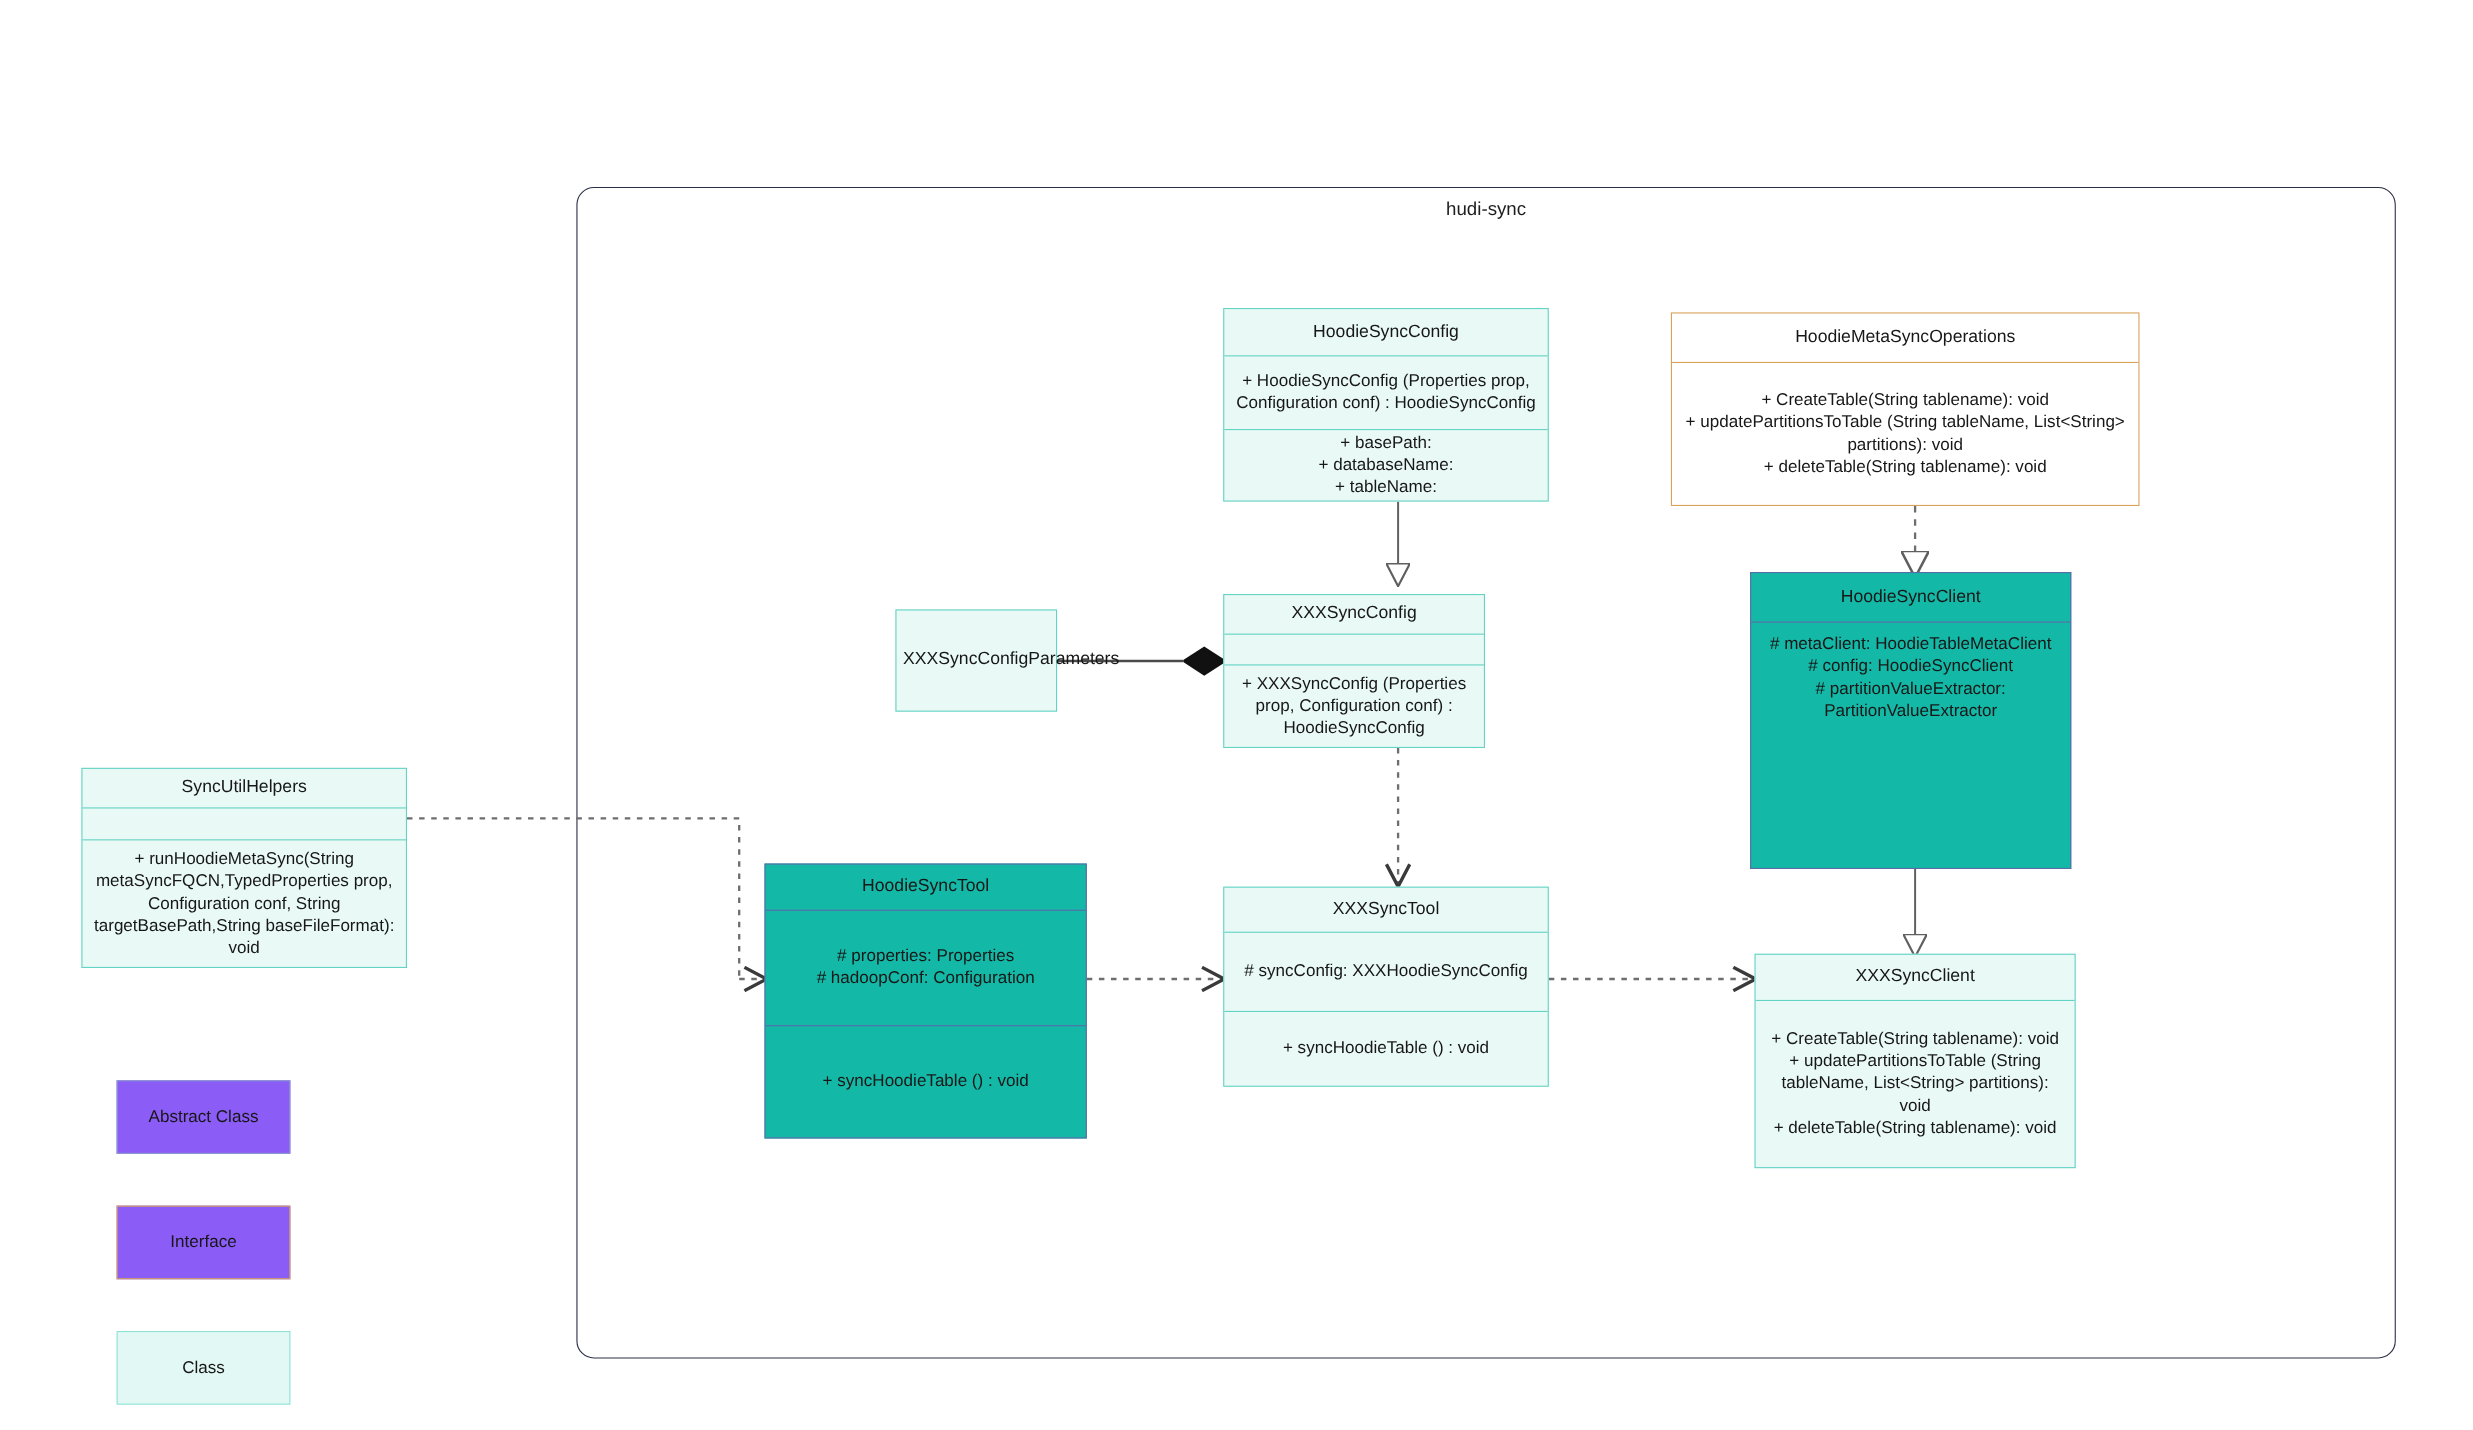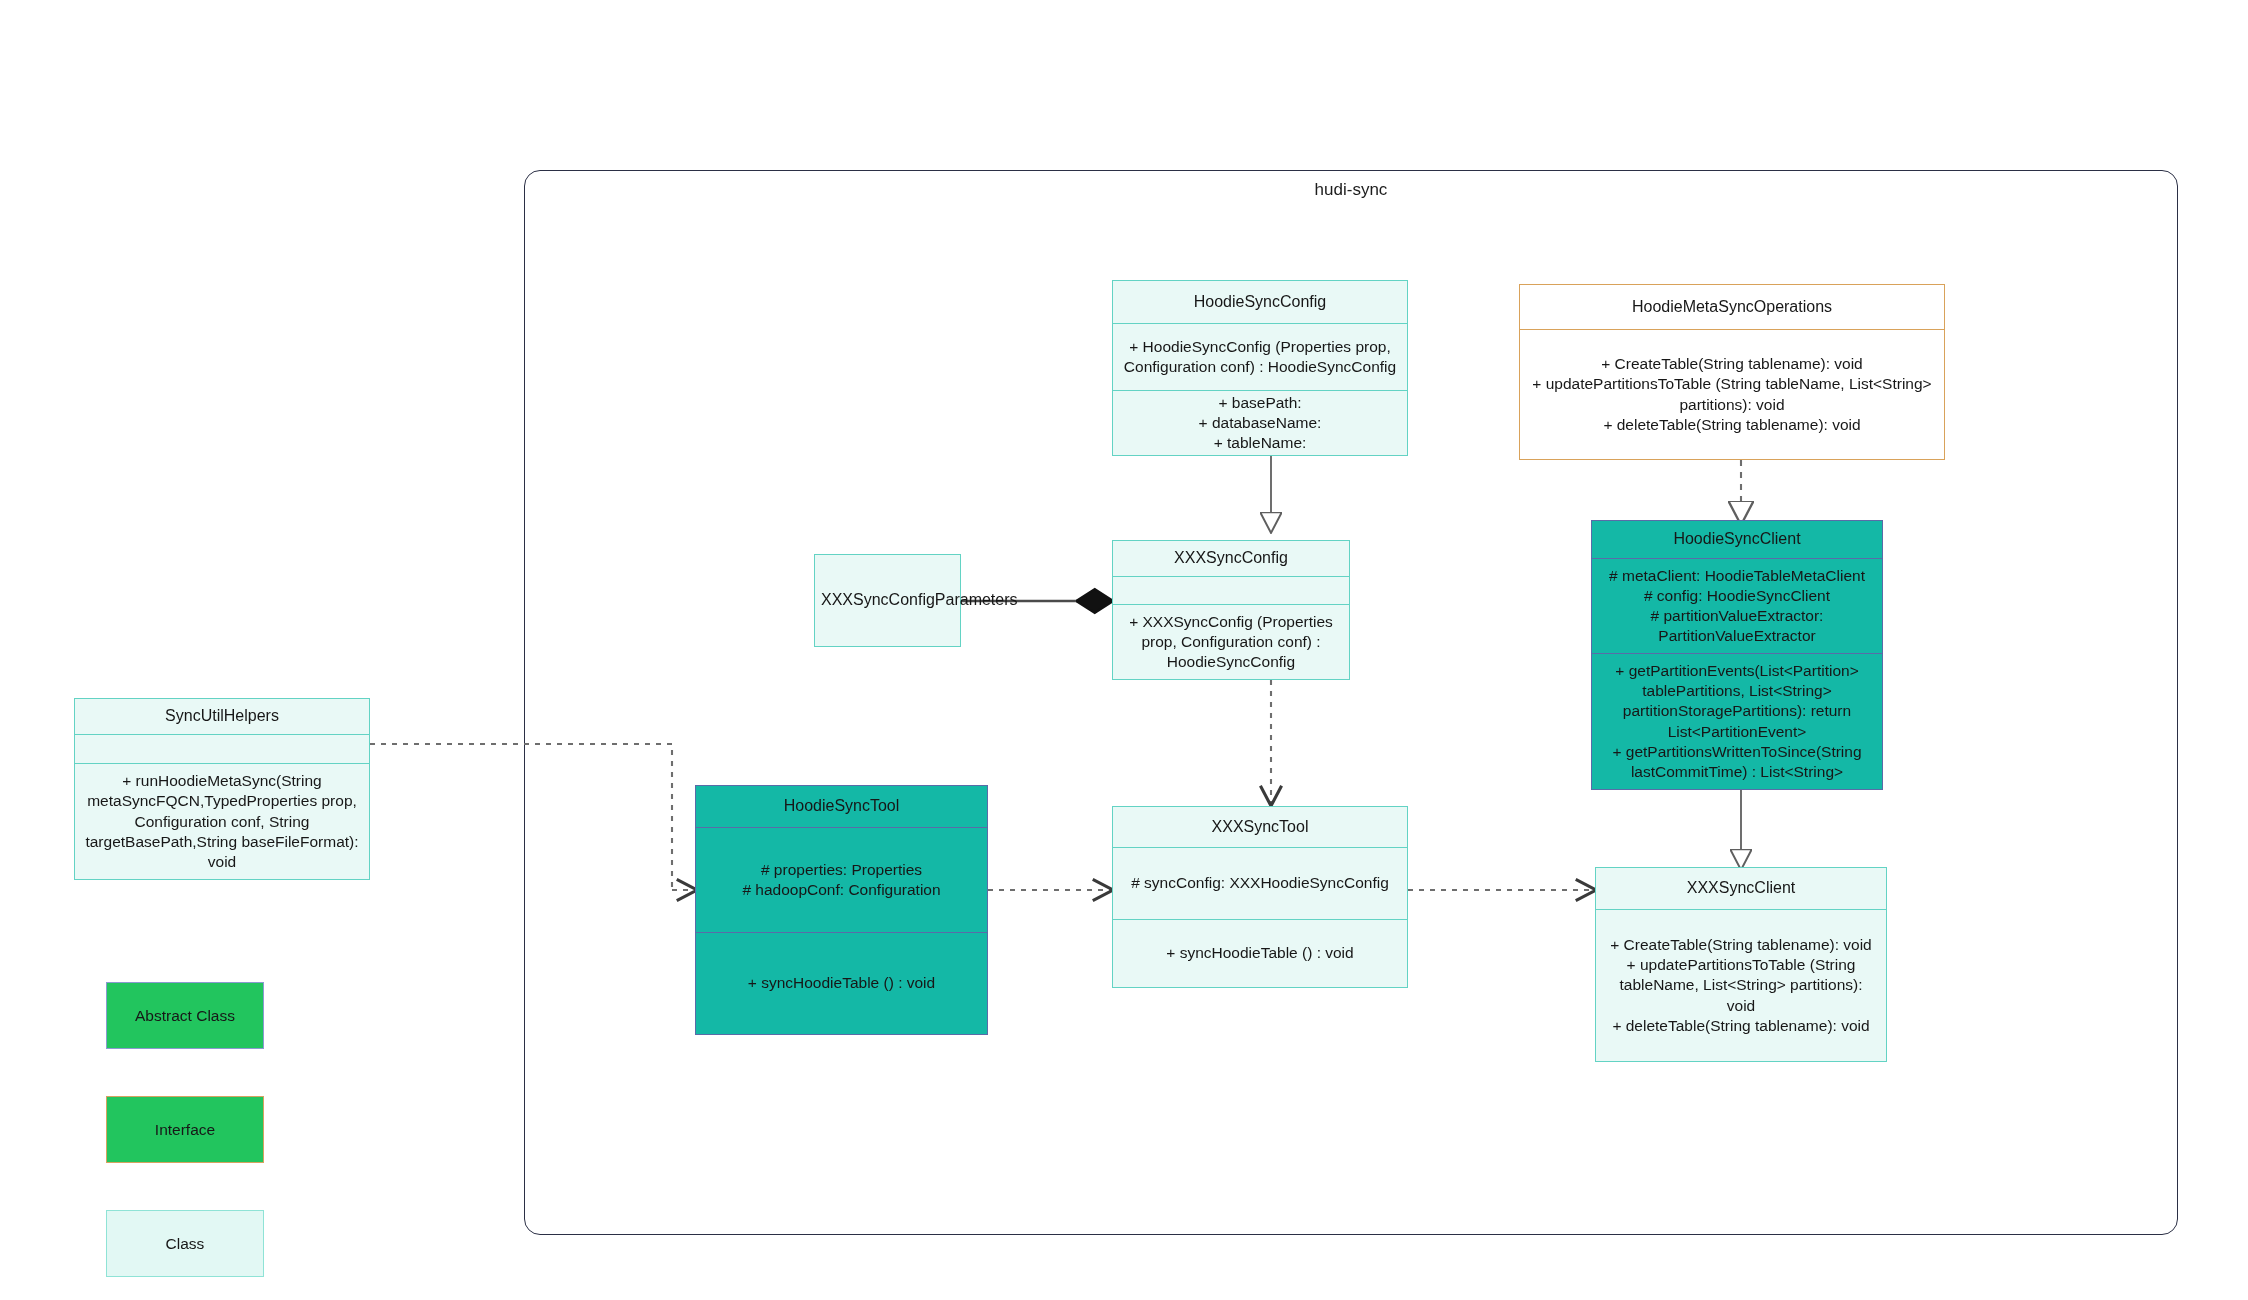--- a/index.html
+++ b/index.html
@@ -50,21 +50,21 @@
   .umlbox .sec + .sec { border-top: 1.4px solid #63d3c4; }
   .umlbox.abstract .sec + .sec { border-top: 1.3px solid #5a6ba8; }
   .umlbox.iface .sec + .sec { border-top: 1.3px solid #d9a25a; }
   .sec span { white-space: pre-line; display: block; width: 100%; }
 
   
   .legend {
     position: absolute;
     display: flex; align-items: center; justify-content: center;
     font-size: 15.5px; color: #171717;
-    background: #22c55e;
+    background: #8b5cf6;
   }
   .legend.abstract { border: 1.6px solid #8a9ad0; }
   .legend.iface    { border: 1.6px solid #d6a260; }
   .legend.cls      { border: 1.6px solid #8fe3d6; background: #e2f8f4; }
 
   
   svg.links {
     position: absolute; left: 0; top: 0;
     width: 2248px; height: 1300px;
     pointer-events: none; z-index: 2;
@@ -170,24 +170,20 @@
 
   <div class="umlbox abstract" style="left:1591px; top:520px; width:292px; height:270px;">
     <div class="sec name" style="height:44px;">
       <span>HoodieSyncClient</span>
     </div>
     <div class="sec attrs" style="height:102px;">
       <span>#   metaClient: HoodieTableMetaClient
 #    config: HoodieSyncClient
 #     partitionValueExtractor: PartitionValueExtractor</span>
     </div>
-    <div class="sec ops" style="flex:1;">
-      <span>+   getPartitionEvents(List&lt;Partition&gt; tablePartitions, List&lt;String&gt; partitionStoragePartitions): return List&lt;PartitionEvent&gt;
-+   getPartitionsWrittenToSince(String lastCommitTime) : List&lt;String&gt;</span>
-    </div>
   </div>
 
   <div class="umlbox" style="left:74px; top:686px; width:296px; height:182px;margin-top:12px;">
     <div class="sec name" style="height:44px;">
       <span>SyncUtilHelpers</span>
     </div>
     <div class="sec attrs" style="height:41px;">
       <span></span>
     </div>
     <div class="sec ops" style="flex:1;">

